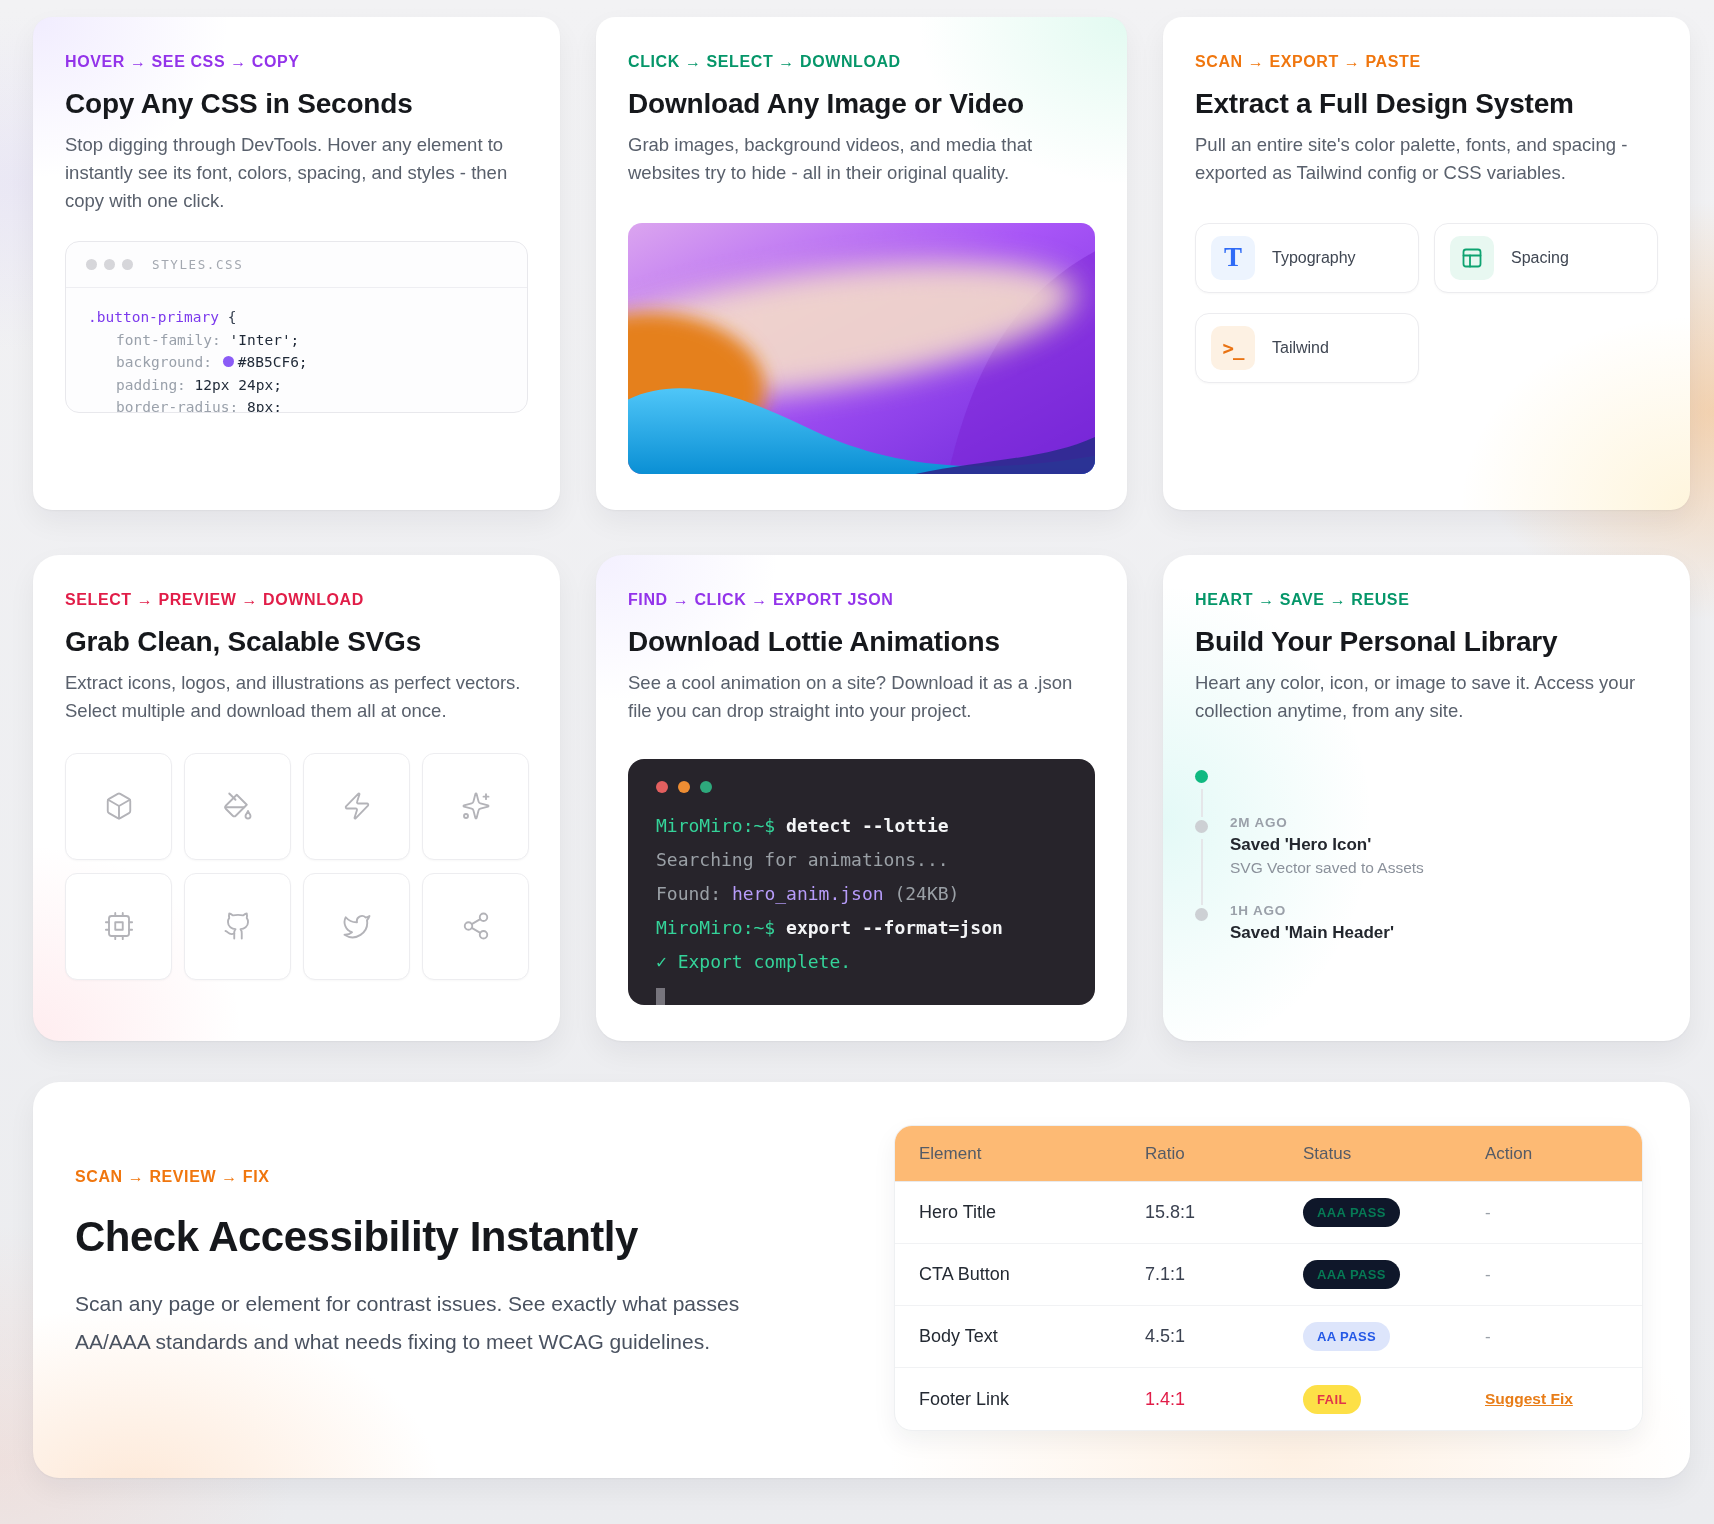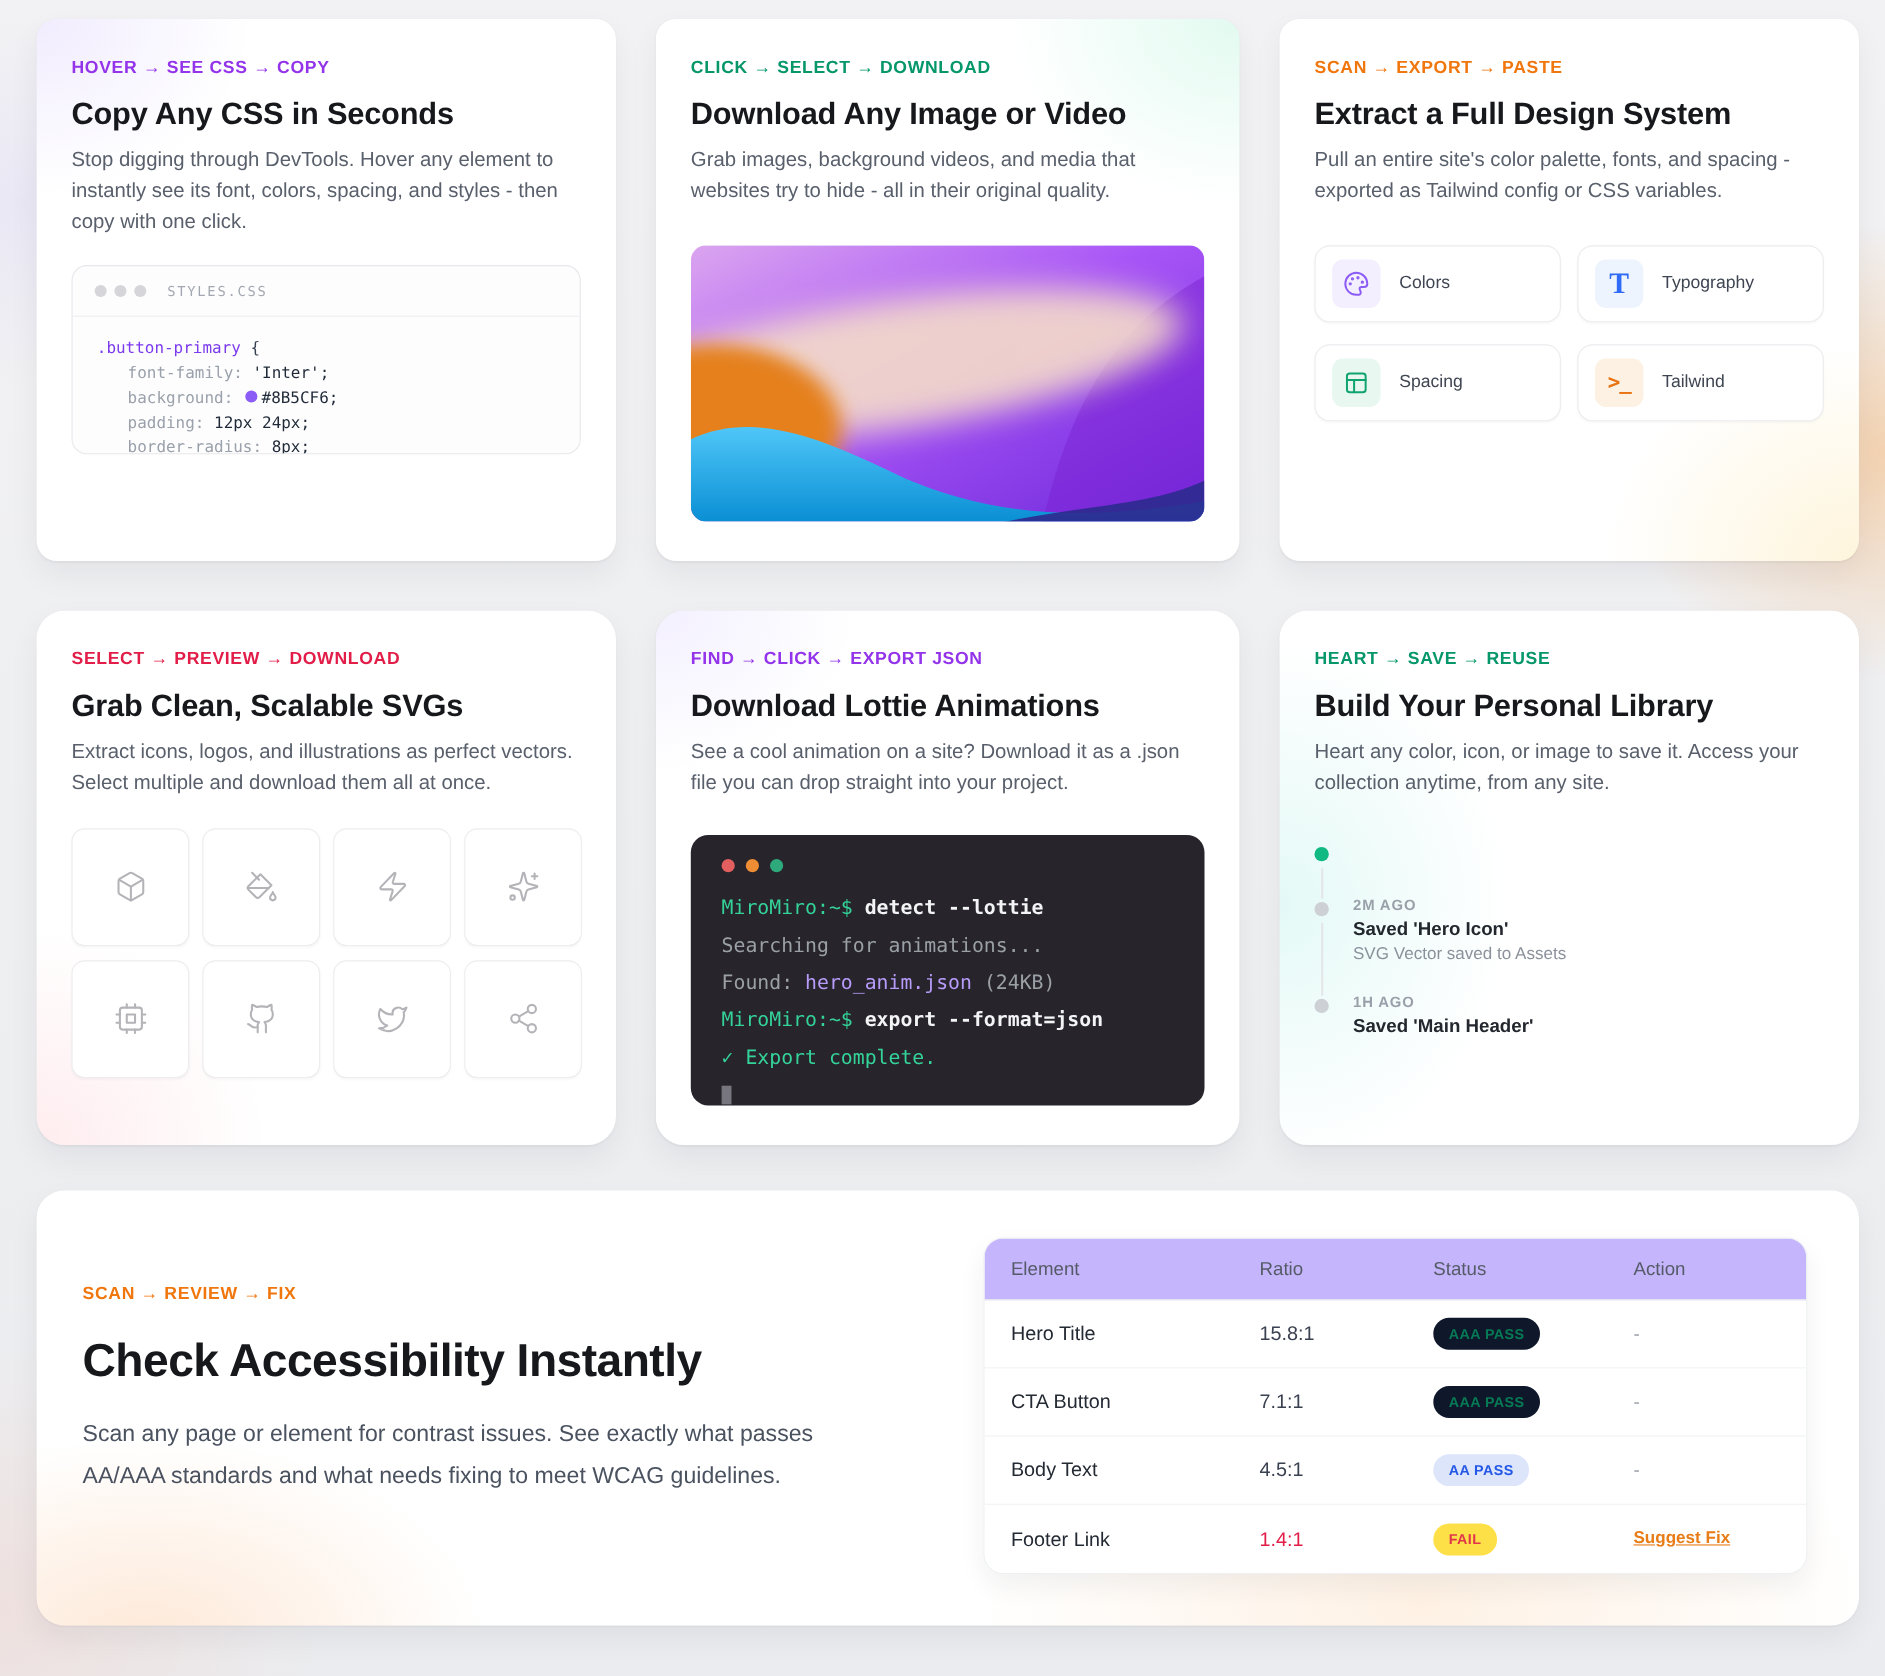--- a/index.html
+++ b/index.html
@@ -96,21 +96,21 @@
       radial-gradient(560px 320px at 76% 95%, rgba(253,224,195,.45), transparent 72%),
       #ffffff;
   }
   .ba-text { position:absolute; left:42px; top:86px; width:700px; }
   .ba-title { font-size:42px; font-weight:700; color:#16181c; letter-spacing:-.5px; margin-top:27px; }
   .ba-desc { font-size:21px; color:#4a5260; line-height:38px; margin-top:24px; }
 
   .a11y-table { position:absolute; right:47px; top:43px; width:749px; background:#fff; border:1px solid #eef0f2; border-radius:18px;
                 box-shadow:0 10px 24px rgba(25,30,45,.06); overflow:hidden; }
   .tr { display:grid; grid-template-columns:226px 158px 182px 1fr; align-items:center; padding:0 24px; }
-  .tr.head { height:56px; background:#c4b5fd; border-bottom:1px solid #e9eaec; }
+  .tr.head { height:56px; background:#fdba74; border-bottom:1px solid #e9eaec; }
   .th { font-size:17px; color:#555b66; font-weight:500; }
   .tr.row { height:62px; border-bottom:1px solid #f1f2f4; }
   .tr.row:last-child { border-bottom:none; }
   .td-el { font-size:18px; color:#242a33; }
   .td-ratio { font-size:18px; color:#3a4150; }
   .td-ratio.fail { color:#e11d48; }
   .badge { display:inline-block; border-radius:999px; padding:7px 14px; font-size:13px; font-weight:700; letter-spacing:.4px; }
   .b-aaa { background:#0f172a; color:#067a55; } .b-aa { background:#dde5fb; color:#2458e6; } .b-fail { background:#fde047; color:#e0354b; }
   .td-action { font-size:17px; color:#9aa0a8; }
   .fix-link { font-size:15.5px; font-weight:700; color:#e87d18; text-decoration:underline; cursor:pointer; }
@@ -176,32 +176,20 @@
         </svg>
       </div>
     </section>
 
     <section class="card r1 c-design">
       <div class="kicker k-orange">SCAN → EXPORT → PASTE</div>
       <h2 class="title">Extract a Full Design System</h2>
       <p class="desc">Pull an entire site's color palette, fonts, and spacing - exported as Tailwind config or CSS variables.</p>
       <div class="ds-grid">
         <div class="ds-tile">
-          <span class="chip chip-purple">
-            <svg class="ic" width="24" height="24" viewBox="0 0 24 24" fill="none" stroke="currentColor" stroke-width="1.8" stroke-linecap="round" stroke-linejoin="round">
-              <path d="M12 22a10 10 0 1 1 10-10c0 1.7-1.3 3-3 3h-2.3c-.9 0-1.7.8-1.7 1.7 0 .4.2.8.4 1.1.3.3.4.7.4 1.2a2 2 0 0 1-1.8 3Z"></path>
-              <circle cx="13.5" cy="6.5" r="0.6" fill="currentColor"></circle>
-                <circle cx="17.5" cy="10.5" r="0.6" fill="currentColor"></circle>
-              <circle cx="8.5" cy="7.5" r="0.6" fill="currentColor"></circle>
-                <circle cx="6.5" cy="12" r="0.6" fill="currentColor"></circle>
-            </svg>
-          </span>
-          <span class="ds-label">Colors</span>
-        </div>
-        <div class="ds-tile">
           <span class="chip chip-blue">
               <span class="glyphT">T</span>
             </span>
           <span class="ds-label">Typography</span>
         </div>
         <div class="ds-tile">
           <span class="chip chip-green">
             <svg class="ic" width="24" height="24" viewBox="0 0 24 24" fill="none" stroke="currentColor" stroke-width="1.8" stroke-linecap="round" stroke-linejoin="round">
               <rect x="3.5" y="3.5" width="17" height="17" rx="2.5"></rect>
                 <path d="M3.5 9.5h17"></path>

